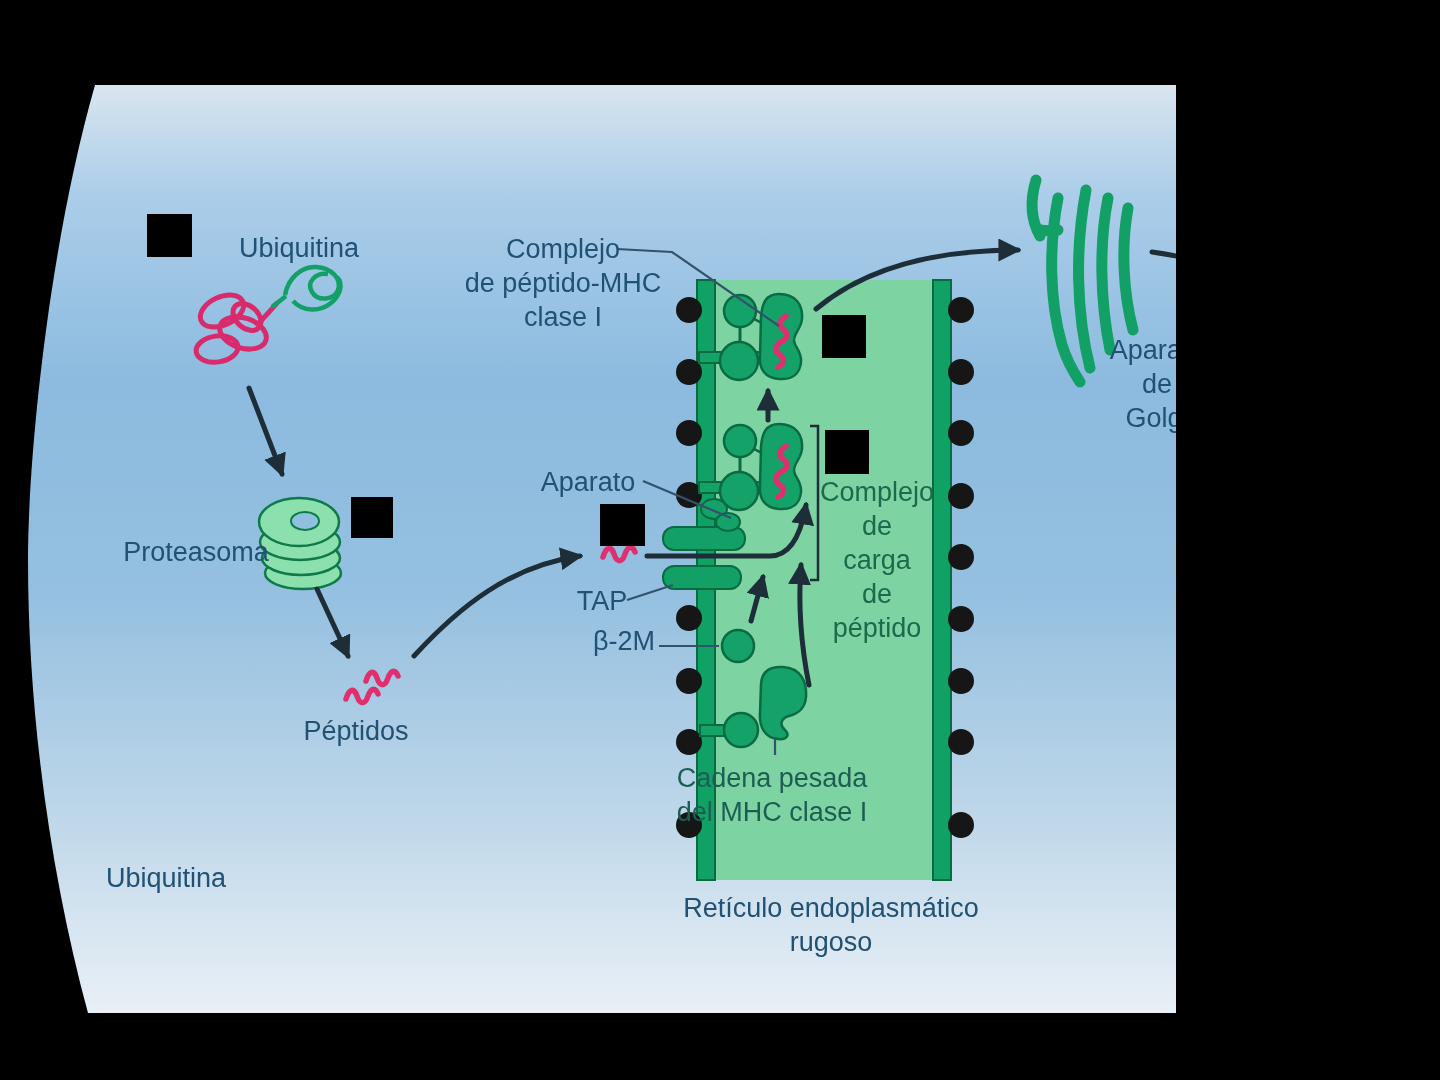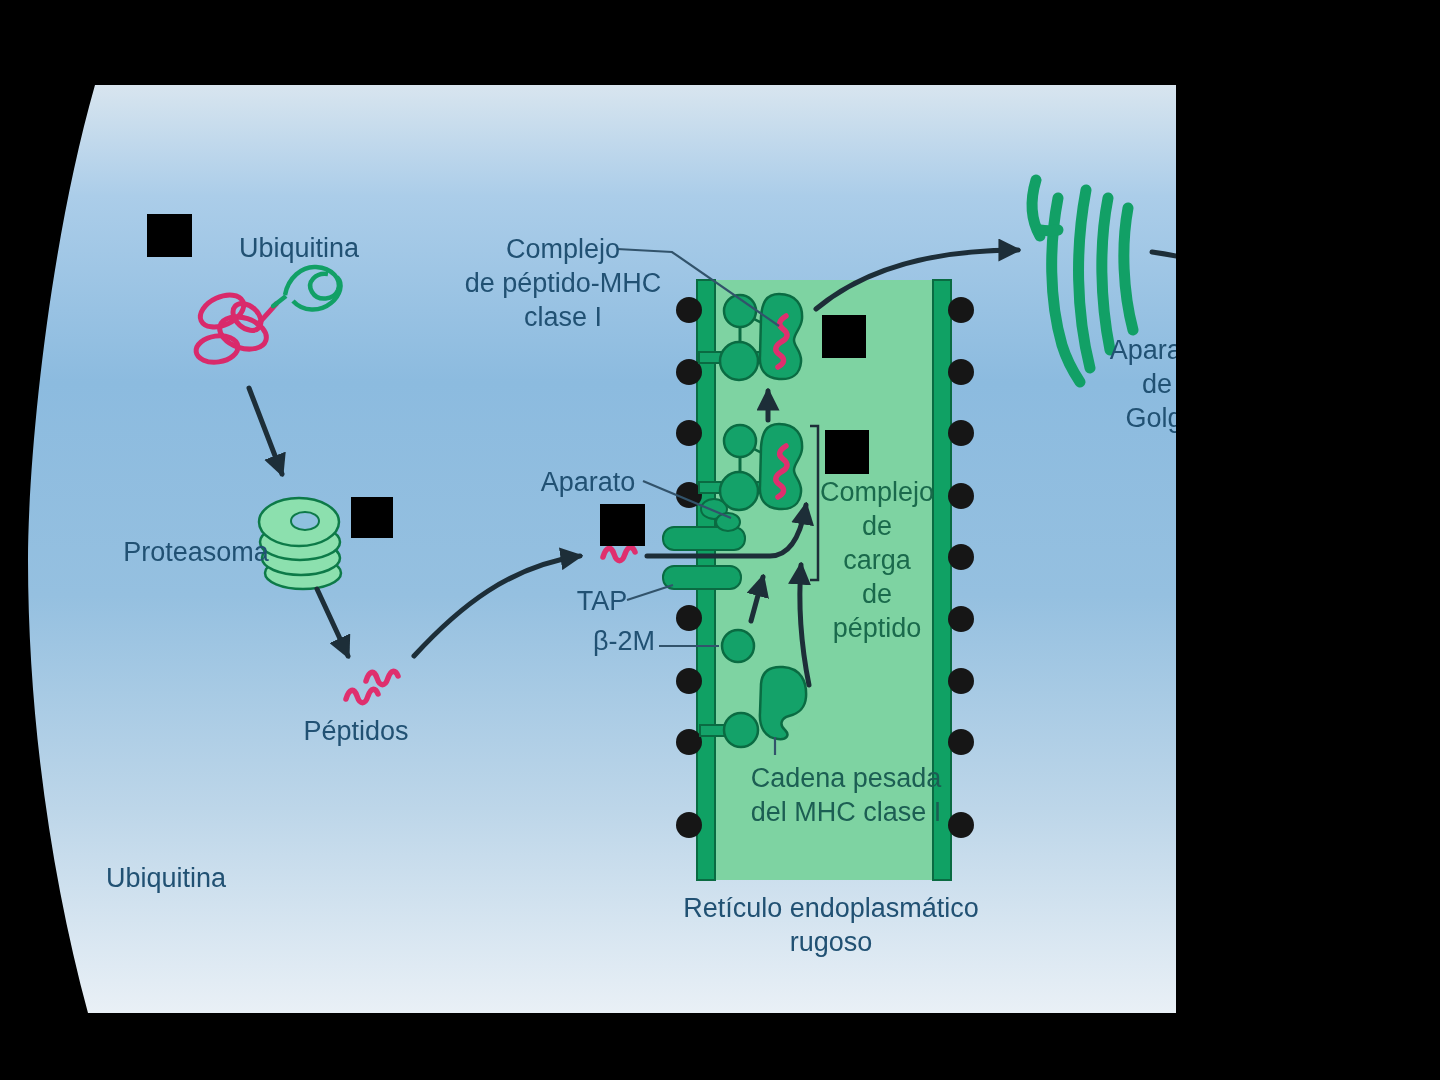--- a/index.html
+++ b/index.html
@@ -203,19 +203,19 @@
 de péptido-MHC
 clase I</div>
 <div class="lbl" style="left:588px;top:482px">Aparato</div>
 <div class="lbl" style="left:602px;top:601px">TAP</div>
 <div class="lbl" style="left:624px;top:641px">β-2M</div>
 <div class="lbl er" style="left:877px;top:560px">Complejo
 de
 carga
 de
 péptido</div>
-<div class="lbl hc" style="left:846px;top:795px">Cadena pesada
+<div class="lbl hc" style="left:772px;top:795px">Cadena pesada
 del MHC clase I</div>
 <div class="lbl" style="left:1157px;top:384px">Aparato
 de Golgi</div>
 <div class="lbl" style="left:831px;top:925px">Retículo endoplasmático
 rugoso</div>
 
 </div>
 </body></html>

